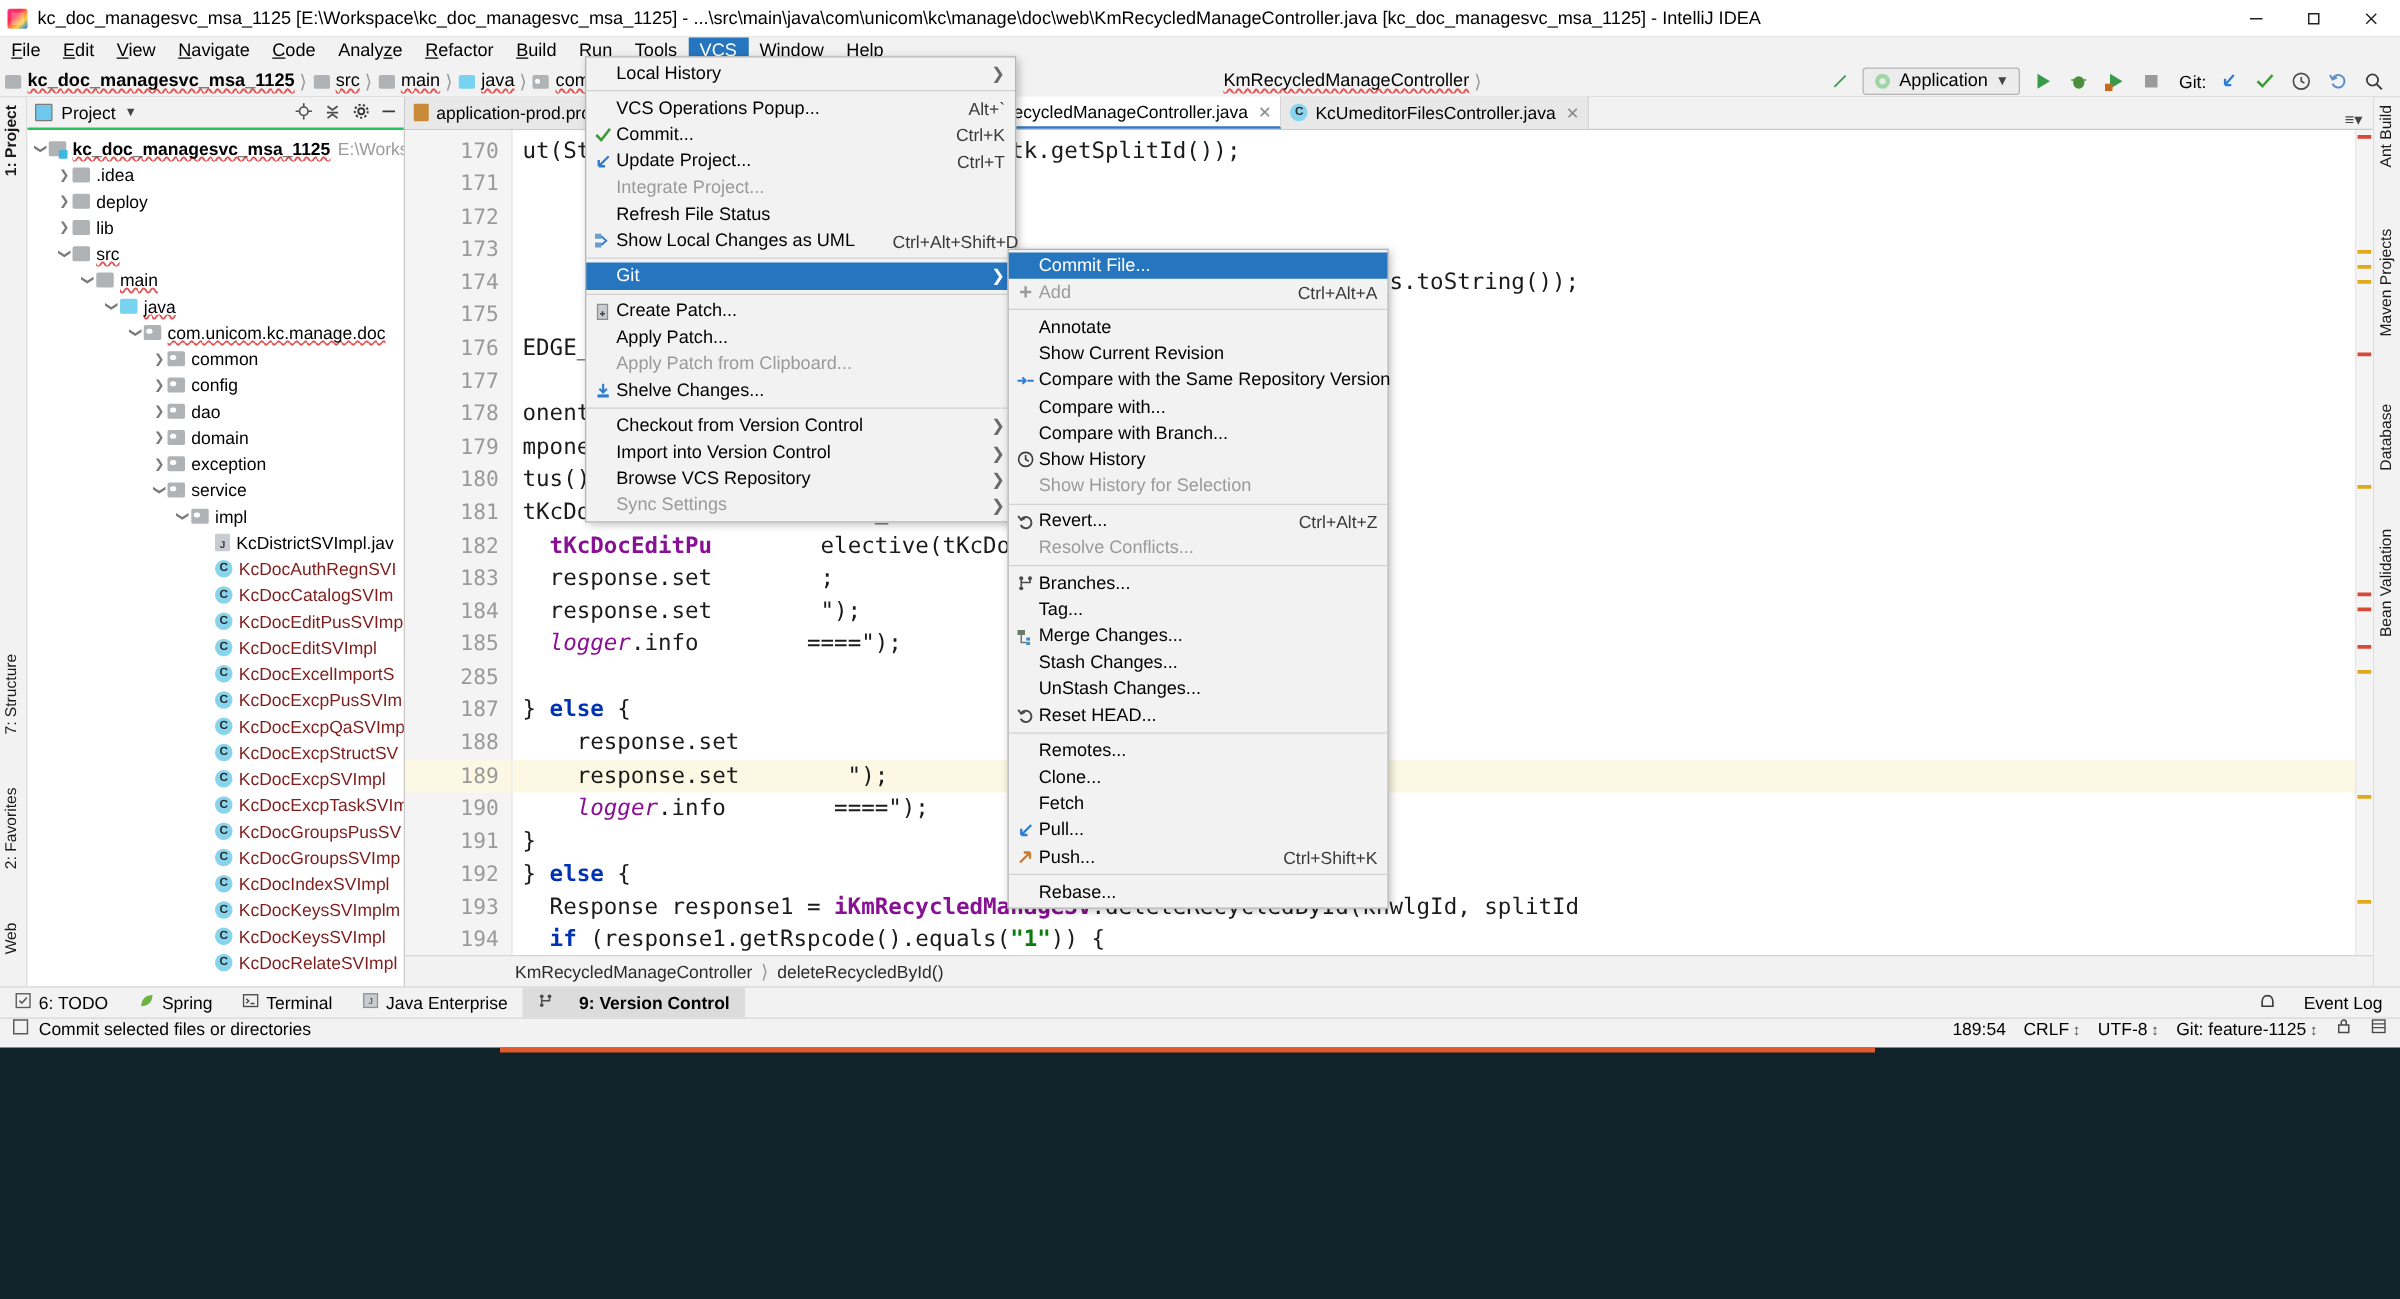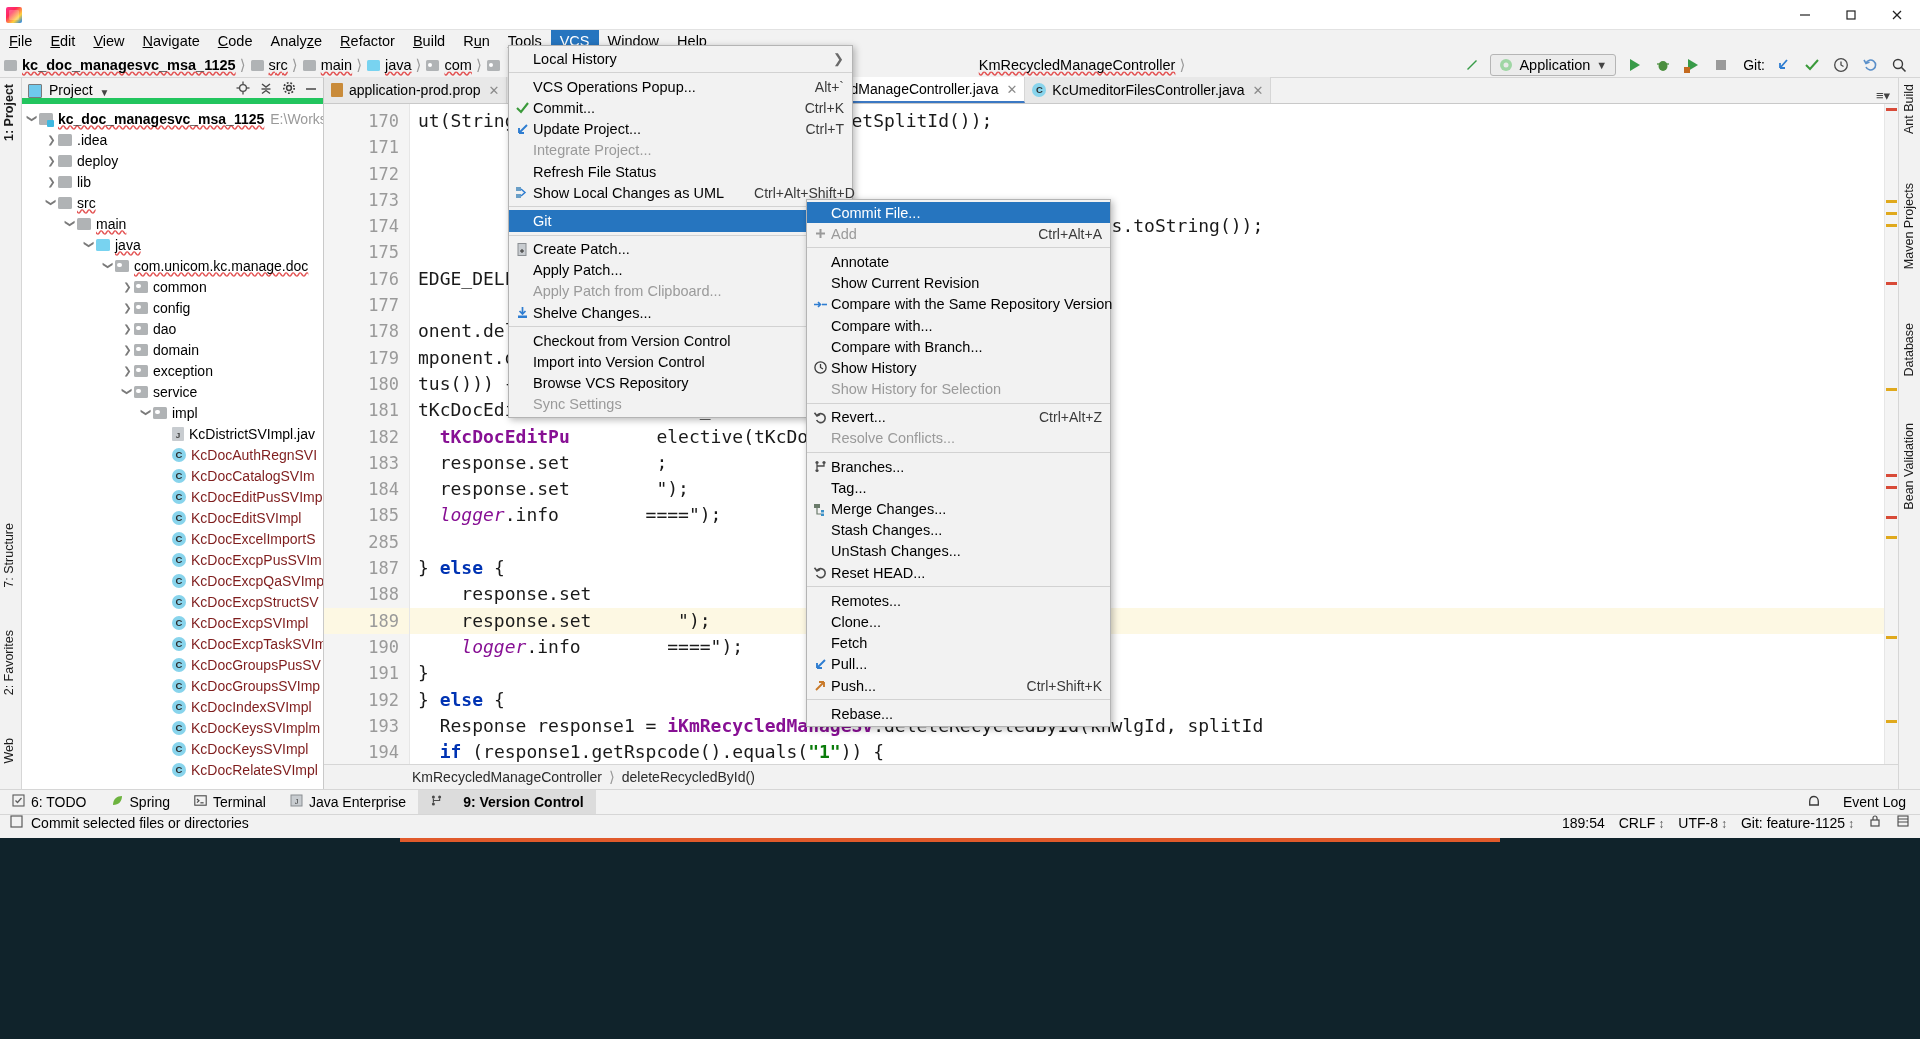--- a/index.html
+++ b/index.html
@@ -79,22 +79,22 @@
     position:absolute; top:78px; right:0; width:22px; height:711px;
     background:#f2f2f2; border-left:1px solid #d6d6d6;
   }
 
   
   .projpanel {
     position:absolute; top:78px; left:22px; width:302px; height:711px;
     background:#ffffff; border-right:1px solid #c9c9c9;
   }
   .proj-header {
-    height:26px; background:#f2f2f2; display:flex; align-items:flex-end;
-    padding:0 6px; gap:7px; border-bottom:6px solid #22c55e; font-size:14px;
+    height:26px; background:#f2f2f2; display:flex; align-items:center;
+    padding:0 6px; gap:7px; border-bottom:2px solid #22c55e; font-size:14px;
   }
   .proj-sq { width:14px;height:14px;border:1.5px solid #7a7a7a;background:#6fc9ec;border-radius:1px;}
   .proj-tools { margin-left:auto; display:flex; align-items:center; gap:9px; }
   .tree { padding-top:4px; font-size:14px; overflow:hidden; height:685px; position:relative;}
   .trow { display:flex; align-items:center; height:21px; white-space:nowrap; }
   .tarrow { width:13px; text-align:center; color:#7a7a7a; font-size:10px; flex:none; }
   .ticon { width:16px; height:13px; margin-right:5px; flex:none; position:relative; }
   .ticon.folder { background:#b0b3b5; border-radius:1.5px; height:12px; width:14px;}
   .ticon.folder.blue{ background:#78d3f0; }
   .ticon.folder.pkg::after{content:"";position:absolute;left:2px;top:3px;width:4.5px;height:4.5px;background:#fff;border-radius:50%;}
@@ -202,20 +202,21 @@
   }
   .tb-accent { position:absolute; left:400px; top:0; width:1100px; height:4px; background:#e05a2b; }
 </style>
 </head>
 <body>
 
 <div id="app">
 
   <div class="titlebar">
     <div class="title-icon"></div>
+    <div class="title-text">kc_doc_managesvc_msa_1125 [E:\Workspace\kc_doc_managesvc_msa_1125] - ...\src\main\java\com\unicom\kc\manage\doc\web\KmRecycledManageController.java [kc_doc_managesvc_msa_1125] - IntelliJ IDEA</div>
     <div class="win-btns">
       <div class="win-btn">
         <svg width="12" height="12" viewBox="0 0 12 12">
             <line x1="1" y1="6" x2="11" y2="6" stroke="#222" stroke-width="1.2"></line>
           </svg>
       </div>
       <div class="win-btn">
         <svg width="12" height="12" viewBox="0 0 12 12">
             <rect x="2" y="2" width="8" height="8" fill="none" stroke="#222" stroke-width="1.2"></rect>
           </svg>
@@ -634,21 +635,21 @@
       </div>
     </div>
 
     <div class="breadcrumb-bottom">
       <span>KmRecycledManageController</span>
       <span class="crumb-sep">⟩</span>
       <span>deleteRecycledById()</span>
     </div>
   </div>
 
-  <div class="popup" id="vcsmenu" style="left:468px; top:45px; width:345px;margin-left:40px;">
+  <div class="popup" id="vcsmenu" style="left:468px; top:45px; width:345px;">
       <div class="pitem">
         <span class="pico"></span>
         <span class="plabel">Local History</span>
         <span class="parrow">❯</span>
       </div>
       <div class="psep"></div>
       <div class="pitem">
         <span class="pico"></span>
         <span class="plabel">VCS Operations Popup...</span>
         <span class="pshort">Alt+`</span>

